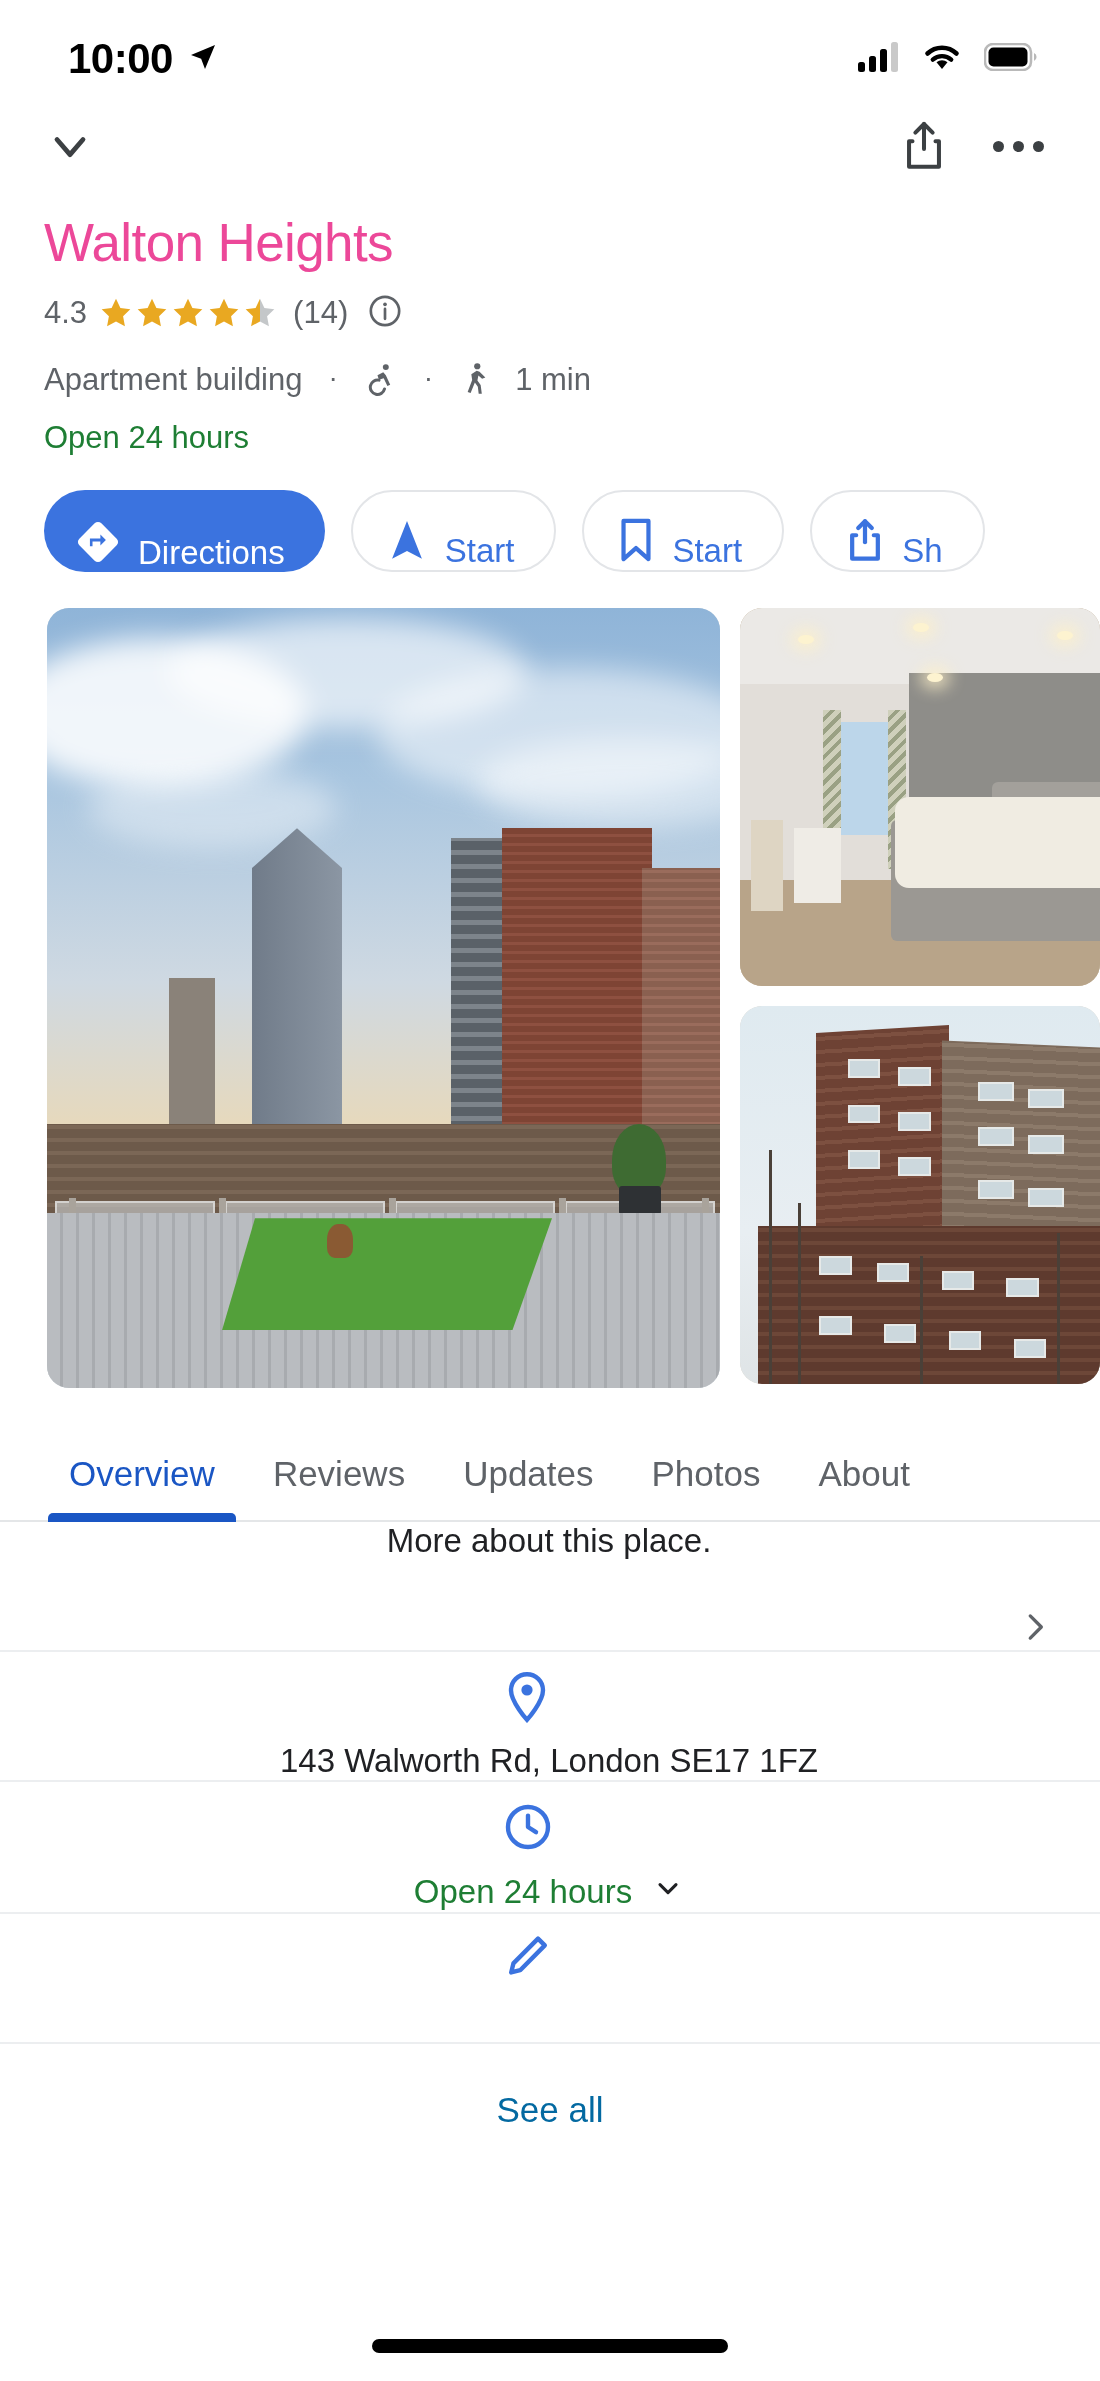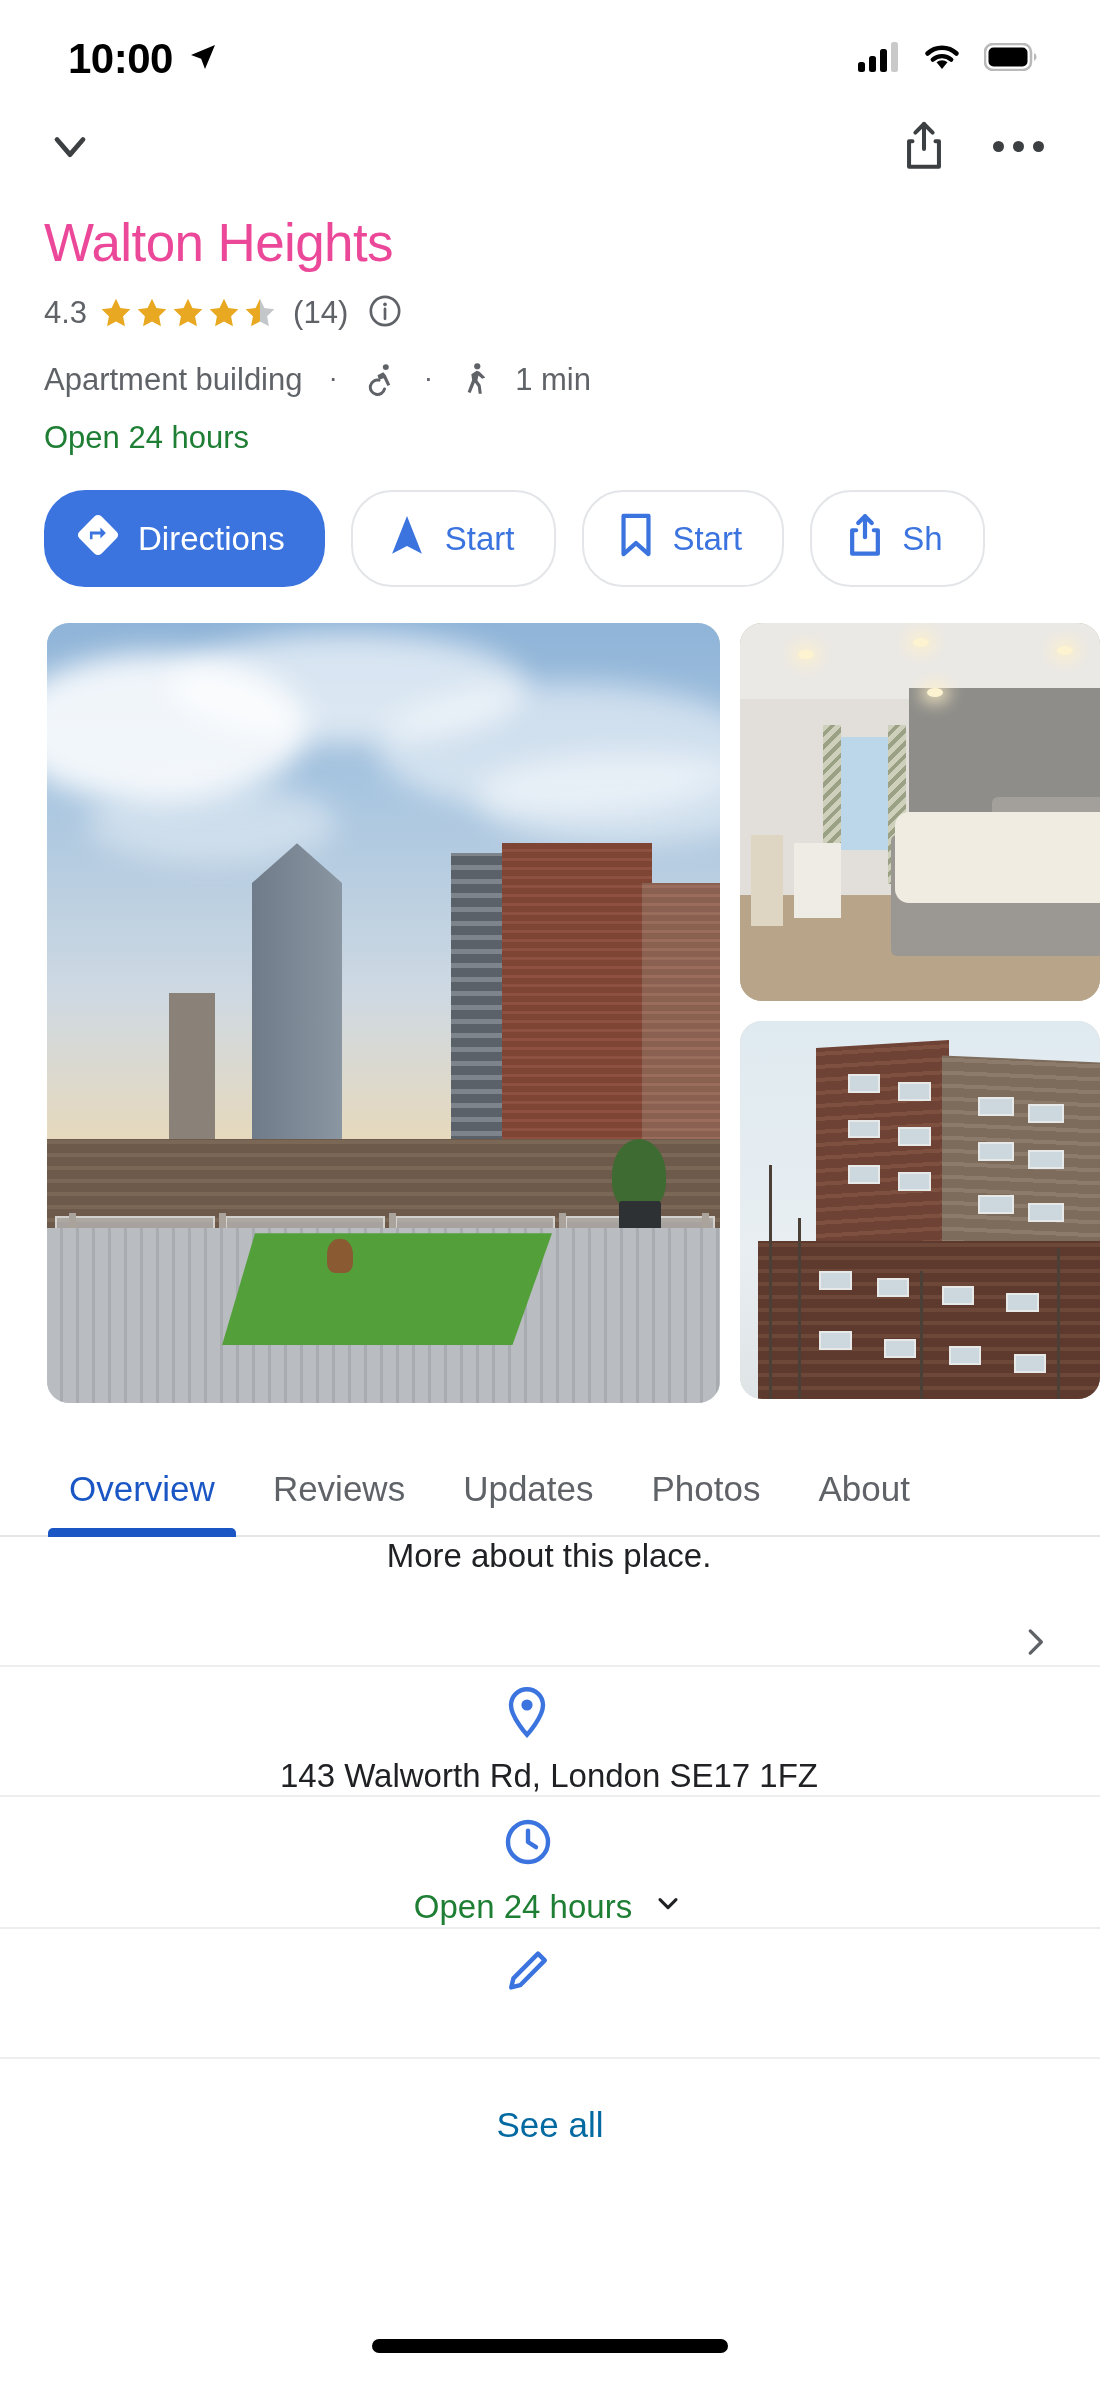--- a/index.html
+++ b/index.html
@@ -58,22 +58,22 @@
     margin-top:16px; font-size:31px; color:#1e7e34;
   }
 
   
   .actions {
     display:flex; align-items:center; gap:26px;
     padding:34px 0 0 44px;
     white-space:nowrap;
   }
   .btn {
-    display:flex; align-items:center; gap:18px;
-    height:97px; border-radius:41px;
+    display:flex; align-items:flex-end; gap:18px;
+    height:82px; border-radius:41px;
     padding:0 36px;
     font-size:33px;
     cursor:pointer;
     flex:0 0 auto;
   }
   .btn.primary { background:#3b73df; color:#fff; padding:0 40px 0 32px; }
   .btn.outline {
     background:#fff; color:#3b73df;
     border:2px solid #e3e5e8;
     padding:0 40px 0 34px;

